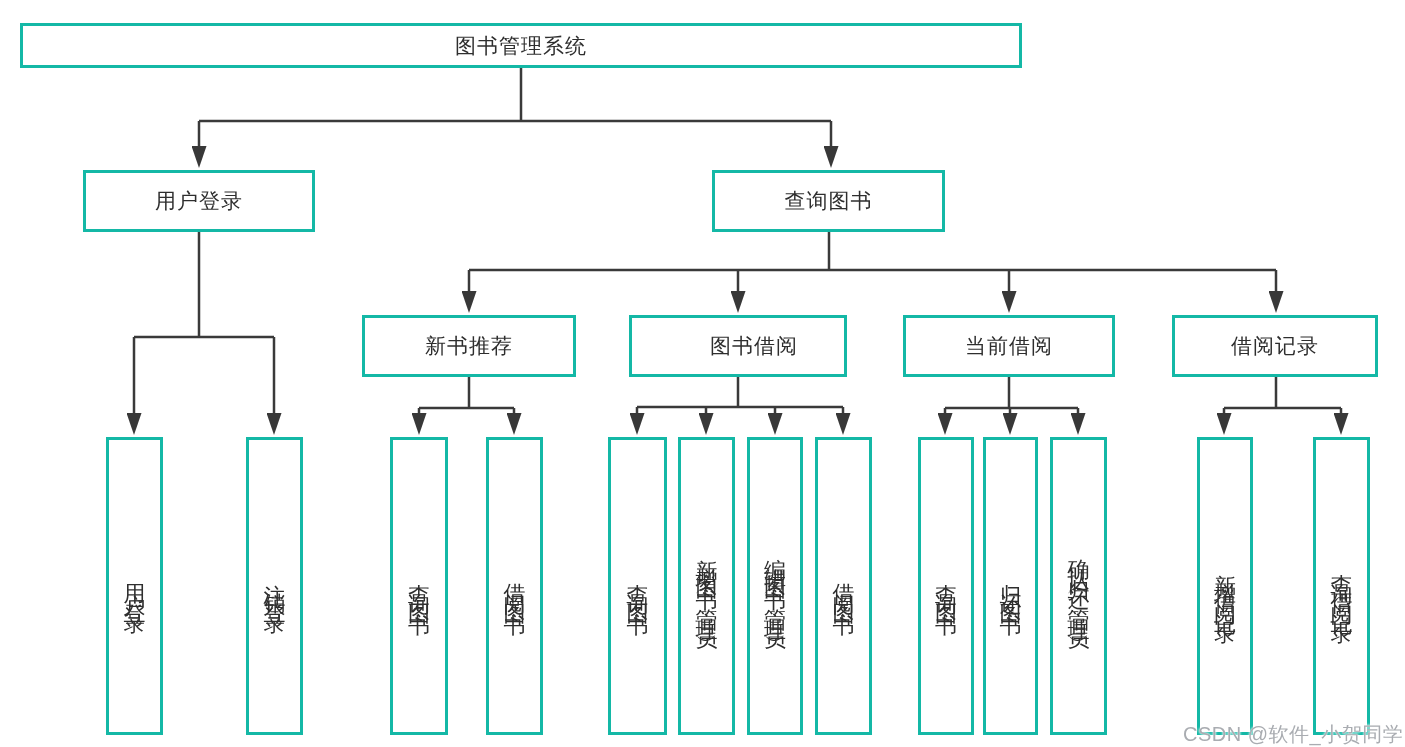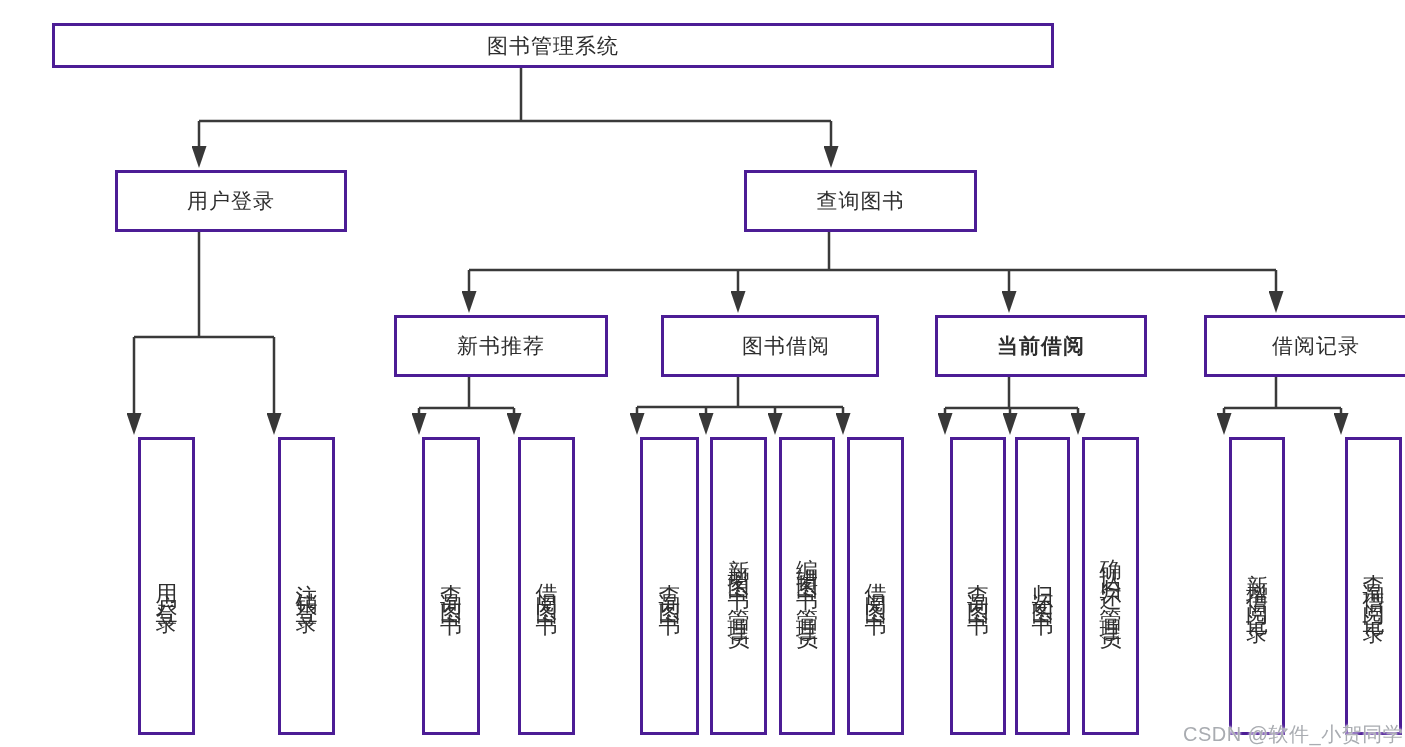--- a/index.html
+++ b/index.html
@@ -2,22 +2,22 @@
 <html><head>
 <meta charset="utf-8">
 <style>
   html,body{margin:0;padding:0;background:#ffffff;}
   .canvas{
     position:relative;width:1405px;height:747px;background:#ffffff;overflow:hidden;
     font-family:"Liberation Sans","DejaVu Sans",sans-serif;color:#2e2e2e;
   }
   svg.wires{position:absolute;left:0;top:0;width:1405px;height:747px;}
   .node{
-    position:absolute;box-sizing:border-box;border:3px solid #4c1d95;background:#ffffff;
-    display:flex;align-items:center;justify-content:center;margin-left:32px;
+    position:absolute;box-sizing:border-box;border:3px solid #14b8a6;background:#ffffff;
+    display:flex;align-items:center;justify-content:center;
   }
   .hnode{font-size:21px;letter-spacing:1px;}
   .root{left:20px;top:23px;width:1002px;height:45px;}
   .leaf{top:437px;height:298px;}
   .vtext{
     writing-mode:vertical-rl;text-orientation:mixed;
     font-size:22px;line-height:1;letter-spacing:10px;
   }
   .watermark{
     position:absolute;left:1183px;top:713px;font-size:20px;white-space:nowrap;
@@ -78,24 +78,24 @@
   <div class="node hnode" style="left:712px;top:170px;width:233px;height:62px;">
     <span>查询图书</span>
   </div>
 
   <div class="node hnode" style="left:362px;top:315px;width:214px;height:62px;">
     <span>新书推荐</span>
   </div>
   <div class="node hnode" style="left:629px;top:315px;width:218px;height:62px;padding-left:32px;">
     <span>图书借阅</span>
   </div>
-  <div class="node hnode" style="left:903px;top:315px;width:212px;height:62px;font-weight:bold;">
+  <div class="node hnode" style="left:903px;top:315px;width:212px;height:62px;">
     <span>当前借阅</span>
   </div>
-  <div class="node hnode" style="left:1172px;top:315px;width:224px;height:62px;">
+  <div class="node hnode" style="left:1172px;top:315px;width:206px;height:62px;">
     <span>借阅记录</span>
   </div>
 
   <div class="node leaf" style="left:106px;width:57px;">
     <span class="vtext">用户登录</span>
   </div>
   <div class="node leaf" style="left:246px;width:57px;">
     <span class="vtext">注销登录</span>
   </div>
 

